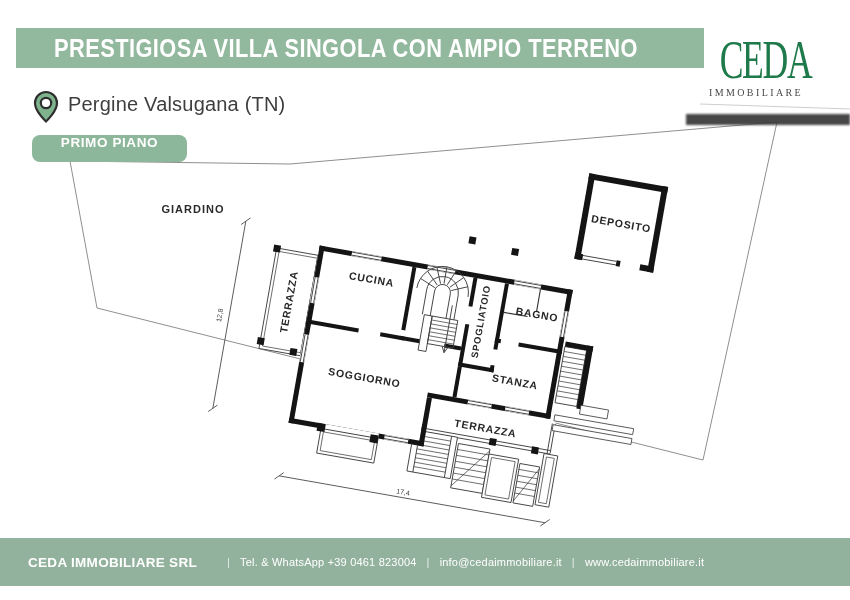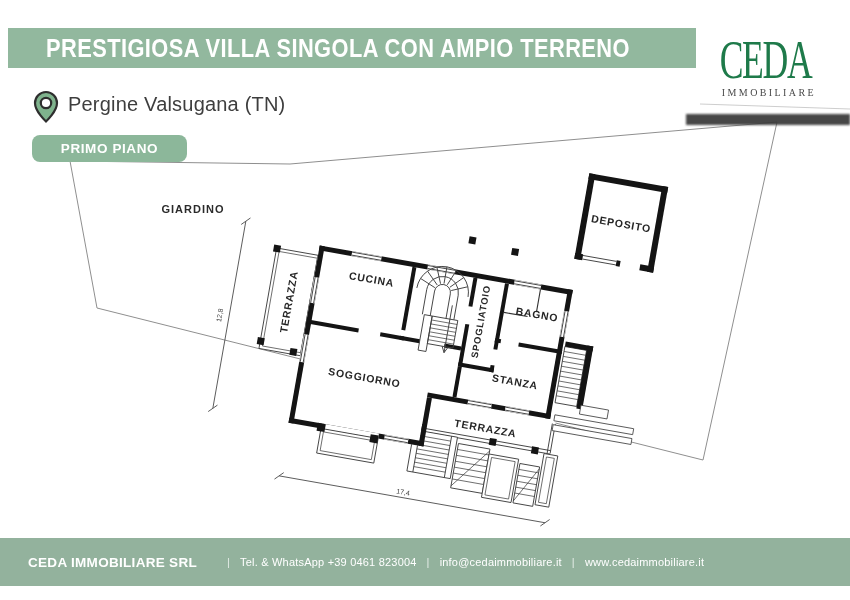--- a/index.html
+++ b/index.html
@@ -3,50 +3,50 @@
 <meta charset="utf-8">
 <style>
   html,body{margin:0;padding:0;}
   body{
     width:850px;height:600px;position:relative;overflow:hidden;
     background:#ffffff;
     font-family:"Liberation Sans", sans-serif;
   }
   
   .banner{
-    position:absolute;left:8px;top:28px;width:688px;height:40px;
+    position:absolute;left:16px;top:28px;width:688px;height:40px;
     background:#92b89e;display:flex;align-items:center;
   }
   .banner-title{
     color:#ffffff;font-weight:bold;font-size:26px;letter-spacing:.5px;
     white-space:nowrap;display:inline-block;margin-left:38px;
     transform:scaleX(.84);transform-origin:0 50%;
   }
   .logo{
     position:absolute;right:34px;top:34px;width:120px;text-align:center;
   }
   .logo-brand{
     font-family:"Liberation Serif", serif;color:#1e7a4a;
     font-size:54px;line-height:52px;display:inline-block;
     transform:scaleX(.66);transform-origin:50% 50%;letter-spacing:-2px;
   }
   .logo-sub{
     font-family:"Liberation Serif", serif;color:#4a4a4a;
-    font-size:10px;letter-spacing:2.4px;margin-top:1px;text-align:right;
+    font-size:10px;letter-spacing:2.4px;margin-top:1px;
   }
   .location-row{position:absolute;left:33px;top:88px;height:34px;}
   .location-pin{position:absolute;left:0;top:2px;}
   .location-name{
     position:absolute;left:35px;top:5px;font-size:20px;color:#3e3e3e;
     white-space:nowrap;letter-spacing:.2px;
   }
   .floor-badge{
     position:absolute;left:32px;top:135px;width:155px;height:27px;
     background:#8cb79a;border-radius:8px;z-index:3;
-    display:flex;align-items:center;justify-content:center;
+    display:flex;align-items:flex-start;justify-content:center;
   }
   .floor-badge span{
     color:#fff;font-weight:bold;font-size:13.5px;letter-spacing:.6px;white-space:nowrap;
   }
   
   .plan-svg{position:absolute;left:0;top:0;z-index:1;}
   
   .footer{
     position:absolute;left:0;bottom:14px;width:850px;height:48px;background:#93b29d;
     display:flex;align-items:center;z-index:3;

